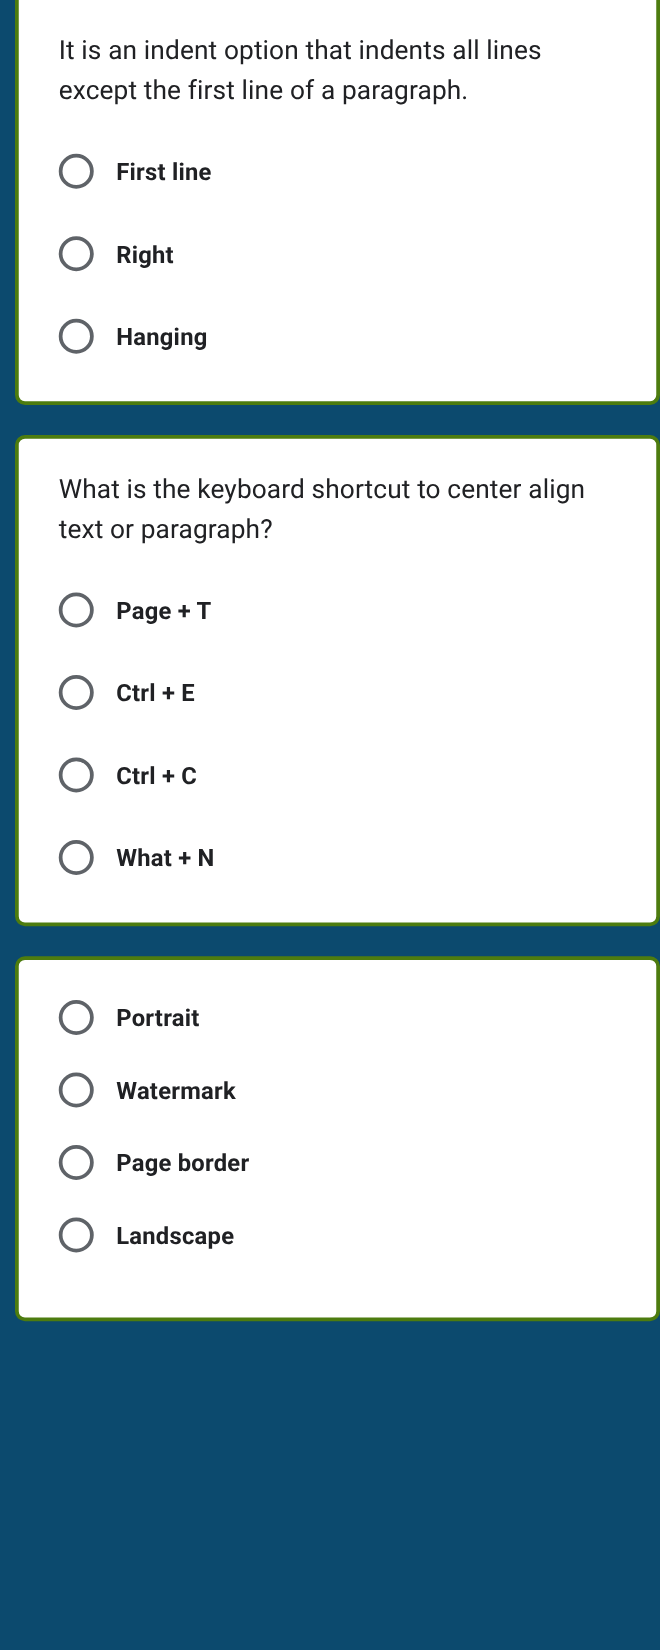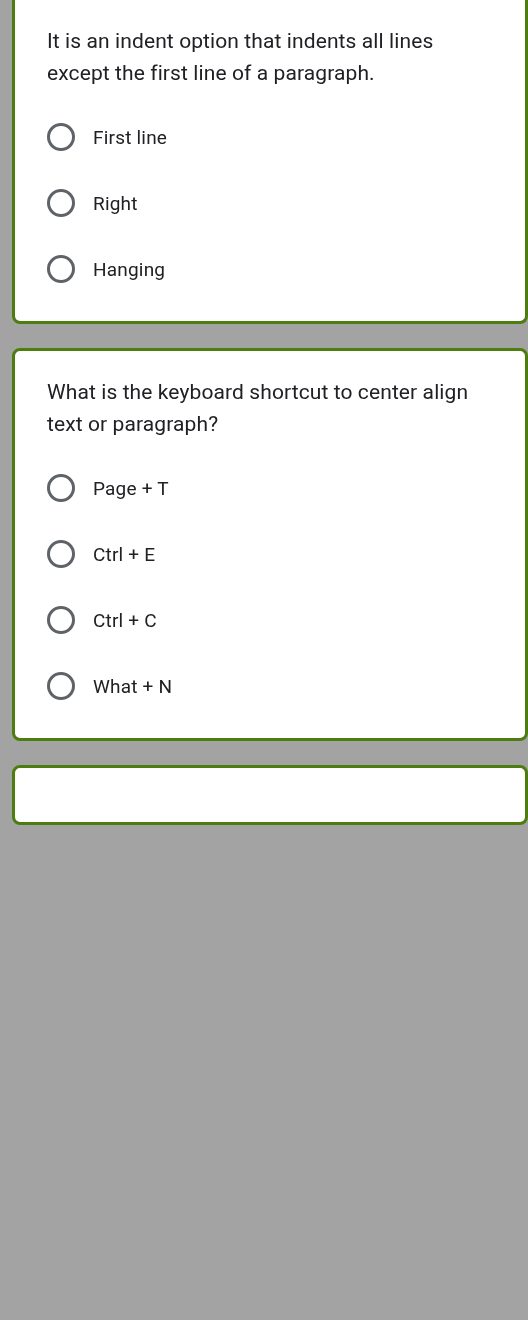--- a/index.html
+++ b/index.html
@@ -8,21 +8,21 @@
     padding: 0;
     width: 528px;
     font-family: Roboto, Arial, sans-serif;
     background: #f0ebf8;
     color: #202124;
     -webkit-font-smoothing: antialiased;
   }
   .page {
     width: 528px;
     height: 1320px;
-    background: #a3a3a3;
+    background: #0c4a6e;
     padding-top: 0;
     overflow: hidden;
   }
   .card {
     background: #fff;
     border: 3px solid #4d7c0f;
     border-radius: 8px;
     margin: 0 0 24px 12px;
     padding: 26px 26px 28px 32px;
   }
@@ -49,20 +49,21 @@
     height: 28px;
     border: 3px solid #5f6368;
     border-radius: 50%;
     flex: 0 0 auto;
     margin-right: 18px;
   }
   .opt-label {
     font-size: 19px;
     color: #202124;
     letter-spacing: 0.2px;
+    font-weight: bold;
   }
   .card.tight .option { margin-bottom: 18px; }
 </style>
 </head>
 <body>
 <div class="page">
 
 <div class="card first">
   <p class="question">
     <span>It is an indent option that indents all lines except the first line of a paragraph.</span>
@@ -101,15 +102,33 @@
       <span class="opt-label">Ctrl + C</span>
     </div>
     <div class="option">
       <span class="radio"></span>
       <span class="opt-label">What + N</span>
     </div>
   </div>
 </div>
 
 <div class="card tight">
+  <div class="options">
+    <div class="option">
+      <span class="radio"></span>
+      <span class="opt-label">Portrait</span>
+    </div>
+    <div class="option">
+      <span class="radio"></span>
+      <span class="opt-label">Watermark</span>
+    </div>
+    <div class="option">
+      <span class="radio"></span>
+      <span class="opt-label">Page border</span>
+    </div>
+    <div class="option">
+      <span class="radio"></span>
+      <span class="opt-label">Landscape</span>
+    </div>
+  </div>
 </div>
 
 </div>
 
 </body></html>

